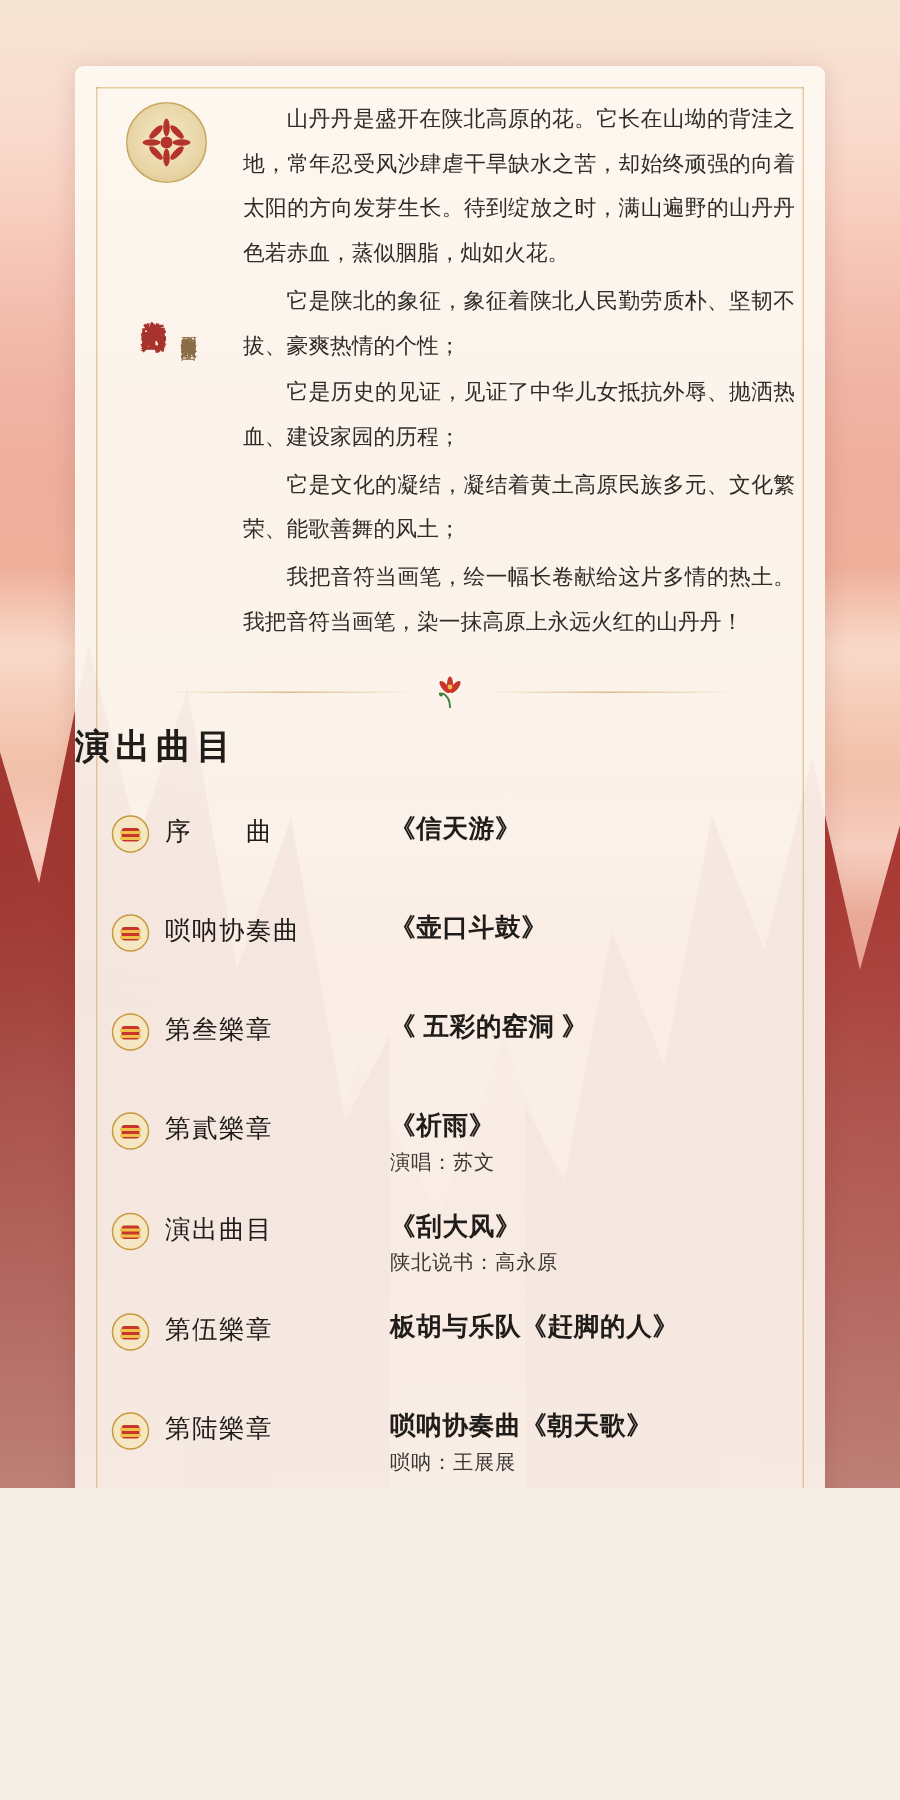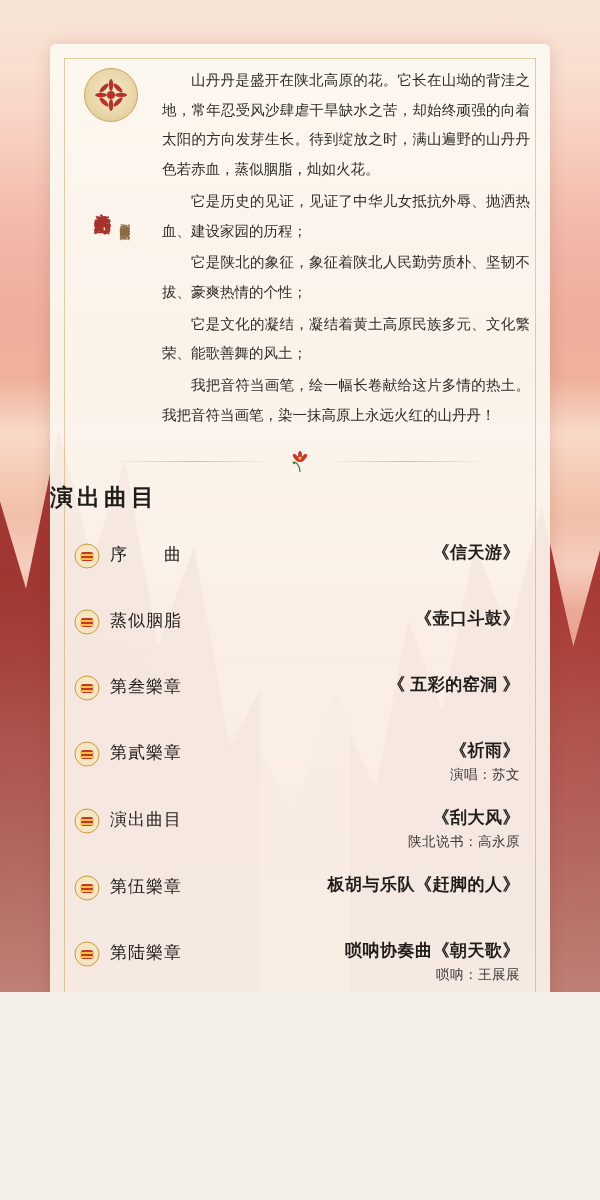--- a/index.html
+++ b/index.html
@@ -238,21 +238,21 @@
     flex: none;
     font-size: 17px;
     color: #1f1c1a;
     font-weight: normal;
     letter-spacing: 1px;
     padding-top: 2px;
     font-family: "Liberation Serif", "DejaVu Serif", serif;
   }
   .prog-right {
     flex: 1;
-    text-align: right;
+    text-align: left;
     padding-right: 6px;
   }
   .prog-main {
     font-size: 17px;
     color: #1f1c1a;
     font-weight: bold;
     letter-spacing: .5px;
     font-family: "Liberation Serif", "DejaVu Serif", serif;
   }
   .prog-sub {
@@ -299,22 +299,22 @@
               </g>
             </g>
           </svg>
         </div>
         <div class="vtitle">永远的山丹丹</div>
         <div class="vsubtitle">大型原创民族管弦乐组曲</div>
       </div>
 
       <div class="intro">
         <p>山丹丹是盛开在陕北高原的花。它长在山坳的背洼之地，常年忍受风沙肆虐干旱缺水之苦，却始终顽强的向着太阳的方向发芽生长。待到绽放之时，满山遍野的山丹丹色若赤血，蒸似胭脂，灿如火花。</p>
+        <p>它是陕北的象征，象征着陕北人民勤劳质朴、坚韧不拔、豪爽热情的个性；</p>
         <p>它是历史的见证，见证了中华儿女抵抗外辱、抛洒热血、建设家园的历程；</p>
-        <p>它是陕北的象征，象征着陕北人民勤劳质朴、坚韧不拔、豪爽热情的个性；</p>
         <p>它是文化的凝结，凝结着黄土高原民族多元、文化繁荣、能歌善舞的风土；</p>
         <p>我把音符当画笔，绘一幅长卷献给这片多情的热土。我把音符当画笔，染一抹高原上永远火红的山丹丹！</p>
       </div>
 
       <div class="divider div-top">
         <div class="line"></div>
         <svg class="flower" viewBox="0 0 26 26" aria-hidden="true">
           <path d="M13 24 C13 18, 11 16, 8 14" stroke="#3f7a3a" stroke-width="1.2" fill="none"></path>
           <path d="M8 14 c-2 -1 -3 0 -2 1.6 c1 1.4 3 0.8 2 -1.6 z" fill="#3f7a3a"></path>
           <g fill="#c8352b">
@@ -344,21 +344,21 @@
           </div>
         </div>
 
         <div class="prog-row">
           <svg class="prog-badge" viewBox="0 0 26 26" aria-hidden="true">
             <circle cx="13" cy="13" r="12" fill="#f6e7c4" stroke="#c79a3f" stroke-width="1"></circle>
             <rect x="7" y="9" width="12" height="9" rx="2" fill="#c8352b"></rect>
             <rect x="6" y="11" width="14" height="2" fill="#f0c14b"></rect>
             <rect x="6" y="15" width="14" height="2" fill="#f0c14b"></rect>
           </svg>
-          <div class="prog-left">蒸似胭脂</div>
+          <div class="prog-left">唢呐协奏曲</div>
           <div class="prog-right">
             <div class="prog-main">《壶口斗鼓》</div>
           </div>
         </div>
 
         <div class="prog-row">
           <svg class="prog-badge" viewBox="0 0 26 26" aria-hidden="true">
             <circle cx="13" cy="13" r="12" fill="#f6e7c4" stroke="#c79a3f" stroke-width="1"></circle>
             <rect x="7" y="9" width="12" height="9" rx="2" fill="#c8352b"></rect>
             <rect x="6" y="11" width="14" height="2" fill="#f0c14b"></rect>

